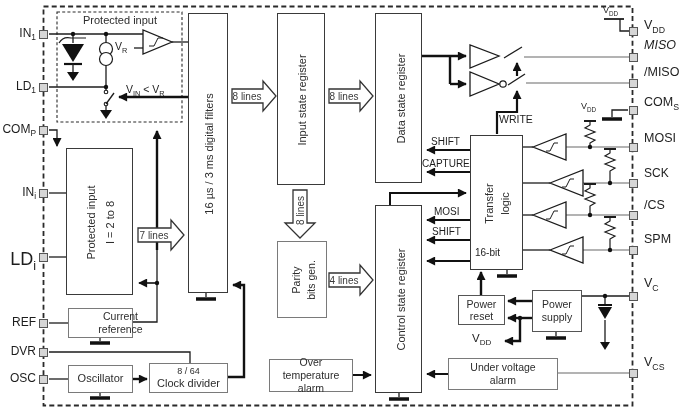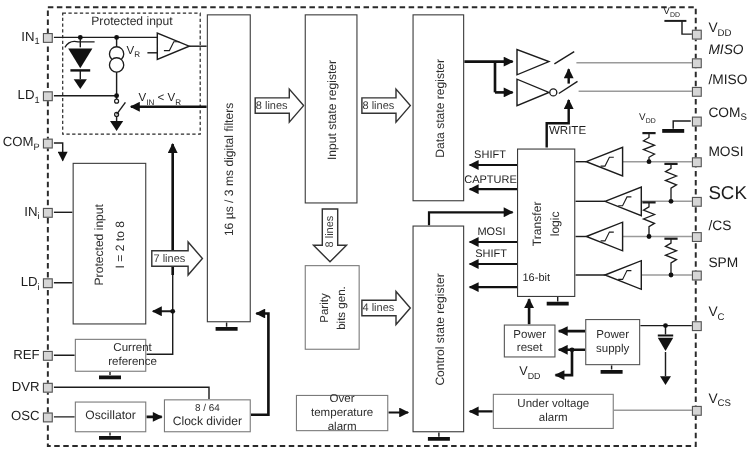--- a/index.html
+++ b/index.html
@@ -310,41 +310,41 @@
   </div>
 
   <div class="lab" style="left:2px;top:26px;width:34px;text-align:right;font-size:12px;"><span>IN</span><sub>1</sub></div>
   <div class="pin" style="left:39px;top:30px;"></div>
   <div class="lab" style="left:2px;top:79px;width:34px;text-align:right;font-size:12px;"><span>LD</span><sub>1</sub></div>
   <div class="pin" style="left:39px;top:83px;"></div>
   <div class="lab" style="left:0px;top:122px;width:36px;text-align:right;font-size:12px;"><span>COM</span><sub>P</sub></div>
   <div class="pin" style="left:39px;top:126px;"></div>
   <div class="lab" style="left:2px;top:185px;width:34px;text-align:right;font-size:12px;"><span>IN</span><sub>i</sub></div>
   <div class="pin" style="left:39px;top:189px;"></div>
-  <div class="lab" style="left:2px;top:249px;width:34px;text-align:right;font-size:12px;"><span>LD</span><sub>i</sub></div>
+  <div class="lab" style="left:2px;top:249px;width:34px;text-align:right;font-size:18px;"><span>LD</span><sub>i</sub></div>
   <div class="pin" style="left:39px;top:253px;"></div>
   <div class="lab" style="left:2px;top:315px;width:34px;text-align:right;font-size:12px;"><span>REF</span></div>
   <div class="pin" style="left:39px;top:319px;"></div>
   <div class="lab" style="left:2px;top:344px;width:34px;text-align:right;font-size:12px;"><span>DVR</span></div>
   <div class="pin" style="left:39px;top:348px;"></div>
   <div class="lab" style="left:2px;top:371px;width:34px;text-align:right;font-size:12px;"><span>OSC</span></div>
   <div class="pin" style="left:39px;top:375px;"></div>
 
   <div class="pin" style="left:629px;top:27px;"></div>
   <div class="lab" style="left:644px;top:18px;font-size:12.5px;"><span>V</span><sub>DD</sub></div>
   <div class="pin" style="left:629px;top:53px;"></div>
   <div class="lab" style="left:644px;top:38px;font-size:12.5px;font-style:italic;"><span>MISO</span></div>
   <div class="pin" style="left:629px;top:79px;"></div>
   <div class="lab" style="left:644px;top:65px;font-size:12.5px;"><span>/MISO</span></div>
   <div class="pin" style="left:629px;top:106px;"></div>
   <div class="lab" style="left:644px;top:95px;font-size:12.5px;"><span>COM</span><sub>S</sub></div>
   <div class="pin" style="left:629px;top:143px;"></div>
   <div class="lab" style="left:644px;top:131px;font-size:12.5px;"><span>MOSI</span></div>
   <div class="pin" style="left:629px;top:179px;"></div>
-  <div class="lab" style="left:644px;top:166px;font-size:17px;"><span>SCK</span></div>
+  <div class="lab" style="left:644px;top:166px;font-size:12px;"><span>SCK</span></div>
   <div class="pin" style="left:629px;top:211px;"></div>
   <div class="lab" style="left:644px;top:198px;font-size:12.5px;"><span>/CS</span></div>
   <div class="pin" style="left:629px;top:246px;"></div>
   <div class="lab" style="left:644px;top:232px;font-size:12.5px;"><span>SPM</span></div>
   <div class="pin" style="left:629px;top:292px;"></div>
   <div class="lab" style="left:644px;top:276px;font-size:12.5px;"><span>V</span><sub>C</sub></div>
   <div class="pin" style="left:629px;top:369px;"></div>
   <div class="lab" style="left:644px;top:355px;font-size:12.5px;"><span>V</span><sub>CS</sub></div>
 
 </div>

